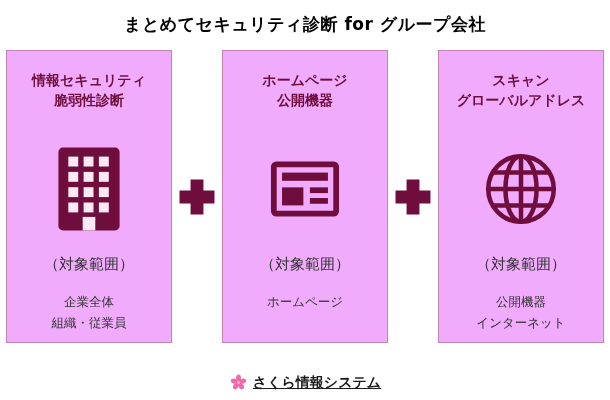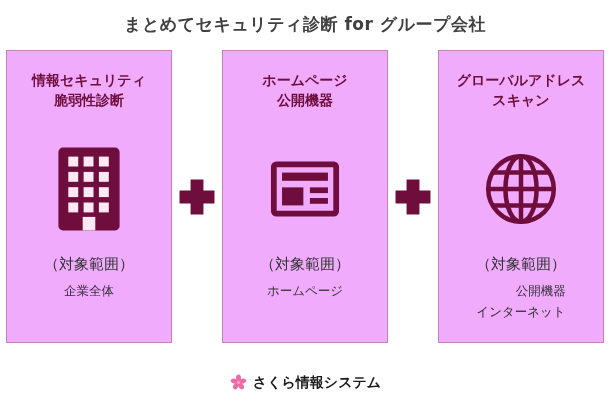--- a/index.html
+++ b/index.html
@@ -6,21 +6,21 @@
     html, body { background: #ffffff; }
     body {
       width: 610px; height: 400px;
       font-family: "DejaVu Sans", "Liberation Sans", sans-serif;
       overflow: hidden;
     }
     .page { position: relative; width: 610px; height: 400px; background: #fff; }
 
     .title {
       text-align: center;
-      color: #404040;
+      color: #000000;
       font-size: 17px;
       font-weight: bold;
       padding-top: 13px;
       letter-spacing: 0.5px;
     }
 
     .row {
       display: flex;
       justify-content: center;
       align-items: stretch;
@@ -57,23 +57,23 @@
 
     .scope-label {
       font-size: 15px;
       color: #333;
       margin-top: 12px;
       text-align: center;
     }
     .scope-lines {
       font-size: 12.5px;
       color: #333;
-      text-align: right;
+      text-align: center;
       line-height: 1.7;
-      margin-top: 6px;
+      margin-top: 17px;
     }
     .scope-lines span { display: block; }
 
     .plus-wrap {
       width: 50px;
       display: flex;
       align-items: center;
       justify-content: center;
       align-self: center;
     }
@@ -84,20 +84,21 @@
       bottom: 8px;
       display: flex;
       align-items: center;
       justify-content: center;
       gap: 5px;
     }
     .brand-text {
       font-size: 14px;
       font-weight: bold;
       color: #1c1c1c;
+      text-decoration: underline;
     }
   </style>
 </head>
 <body>
 
 <div class="page">
 
   <div class="title">まとめてセキュリティ診断 for グループ会社</div>
 
   <div class="row">
@@ -123,20 +124,21 @@
             <rect x="27" y="65" width="11" height="11"></rect>
               <rect x="44" y="65" width="11" height="11"></rect>
               <rect x="61" y="65" width="11" height="11"></rect>
             <rect x="43" y="81" width="14" height="15"></rect>
           </g>
         </svg>
       </div>
       <div class="scope-label">（対象範囲）</div>
       <div class="scope-lines">
         <span>企業全体</span>
+        <span>組織・従業員</span>
       </div>
     </div>
 
     <div class="plus-wrap">
       <svg viewBox="0 0 100 100" width="46" height="46">
         <path d="M36 12 h28 v24 h24 v28 h-24 v24 h-28 v-24 h-24 v-28 h24 z" fill="#6f0e3c"></path>
       </svg>
     </div>
 
     <div class="card">
@@ -162,22 +164,22 @@
     </div>
 
     <div class="plus-wrap">
       <svg viewBox="0 0 100 100" width="46" height="46">
         <path d="M36 12 h28 v24 h24 v28 h-24 v24 h-28 v-24 h-24 v-28 h24 z" fill="#6f0e3c"></path>
       </svg>
     </div>
 
     <div class="card">
       <div class="card-heading">
+        <span>スキャン</span>
         <span>グローバルアドレス</span>
-        <span>スキャン</span>
       </div>
       <div class="icon-area">
         <svg viewBox="0 0 100 100" width="82" height="82">
           <g stroke="#6f0e3c" stroke-width="5.5" fill="none">
             <circle cx="50" cy="50" r="40"></circle>
             <ellipse cx="50" cy="50" rx="19" ry="40"></ellipse>
             <line x1="50" y1="10" x2="50" y2="90"></line>
             <line x1="10" y1="50" x2="90" y2="50"></line>
             <line x1="15.4" y1="30" x2="84.6" y2="30"></line>
             <line x1="15.4" y1="70" x2="84.6" y2="70"></line>

